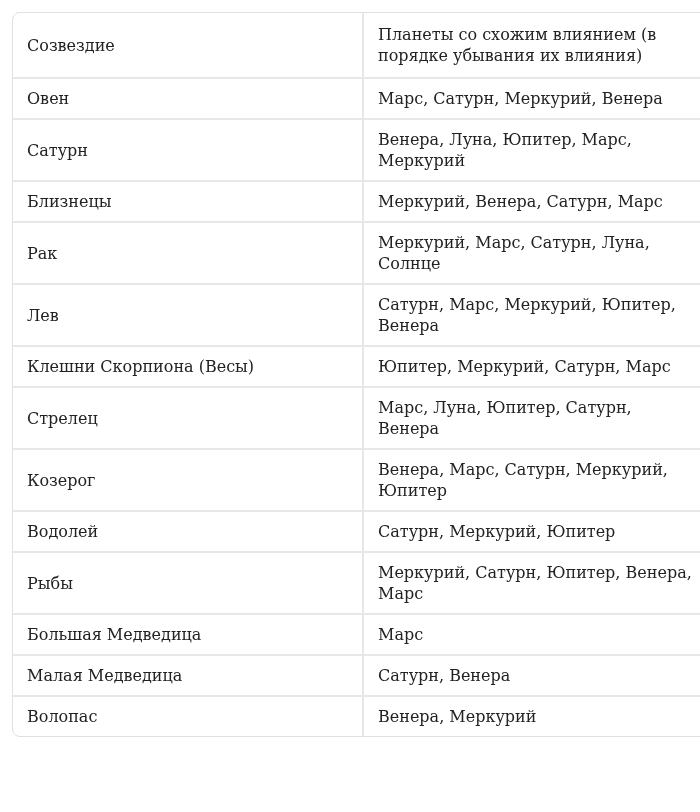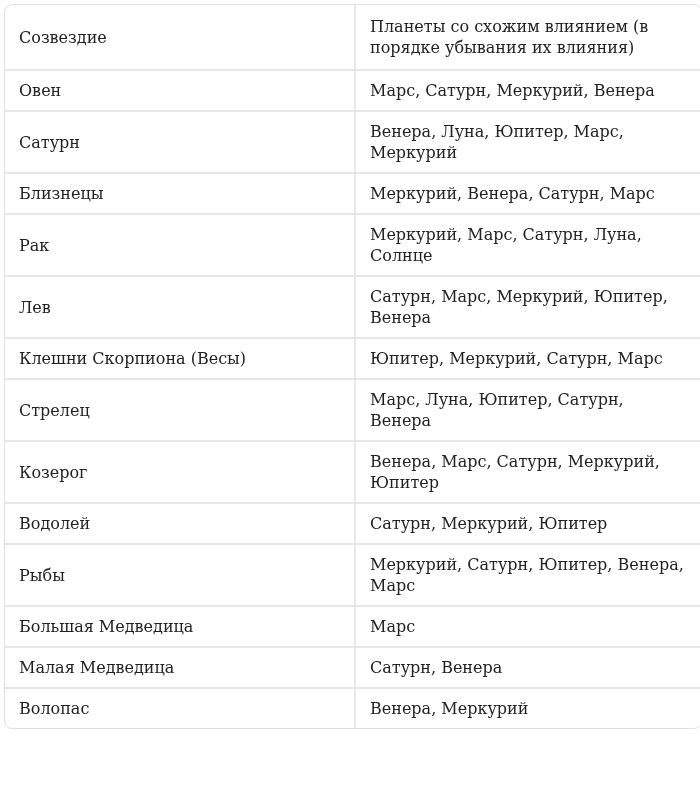--- a/index.html
+++ b/index.html
@@ -4,21 +4,21 @@
 <style>
   * { margin: 0; padding: 0; box-sizing: border-box; }
   html, body {
     background: #ffffff;
     font-family: "DejaVu Serif", "Liberation Serif", serif;
   }
   .page {
     width: 700px;
     height: 812px;
     background: #ffffff;
-    padding: 4px;
+    padding: 12px;
   }
   .table-wrap {
     width: 698px;
     margin: 0 auto;
     border: 1px solid #e0e0e4;
     border-radius: 8px;
     overflow: hidden;
     background: #ffffff;
   }
   table {

